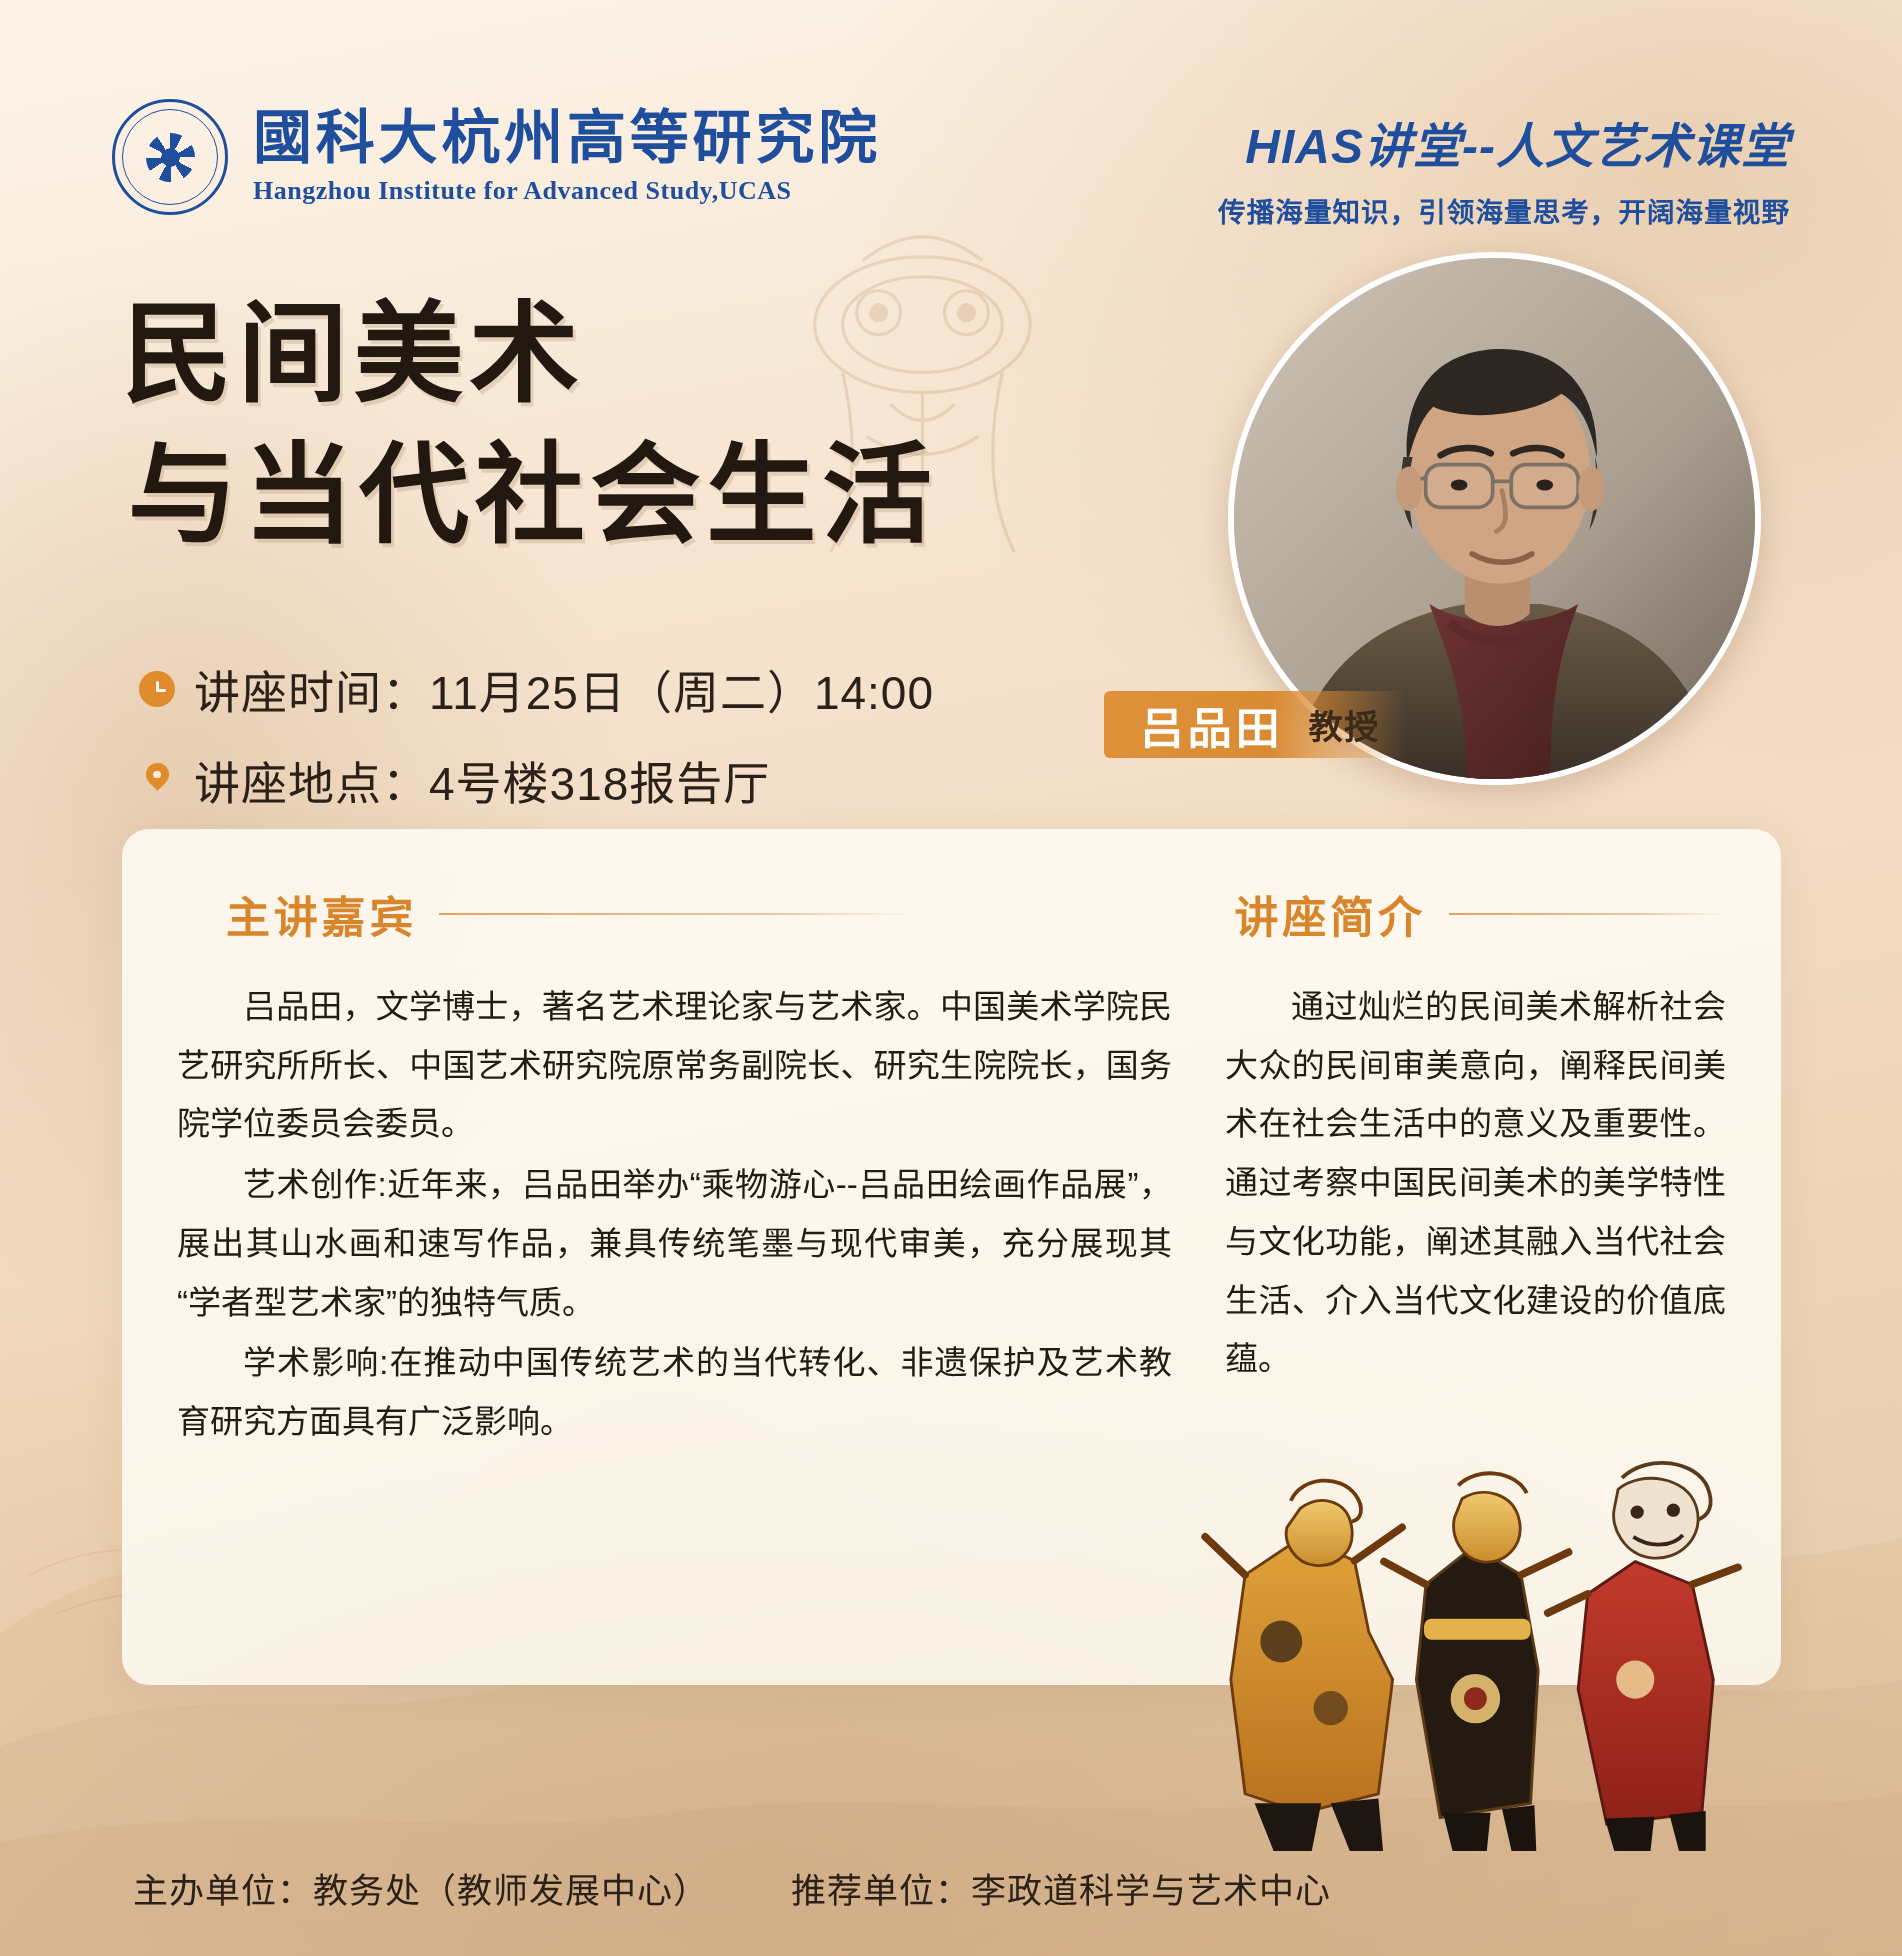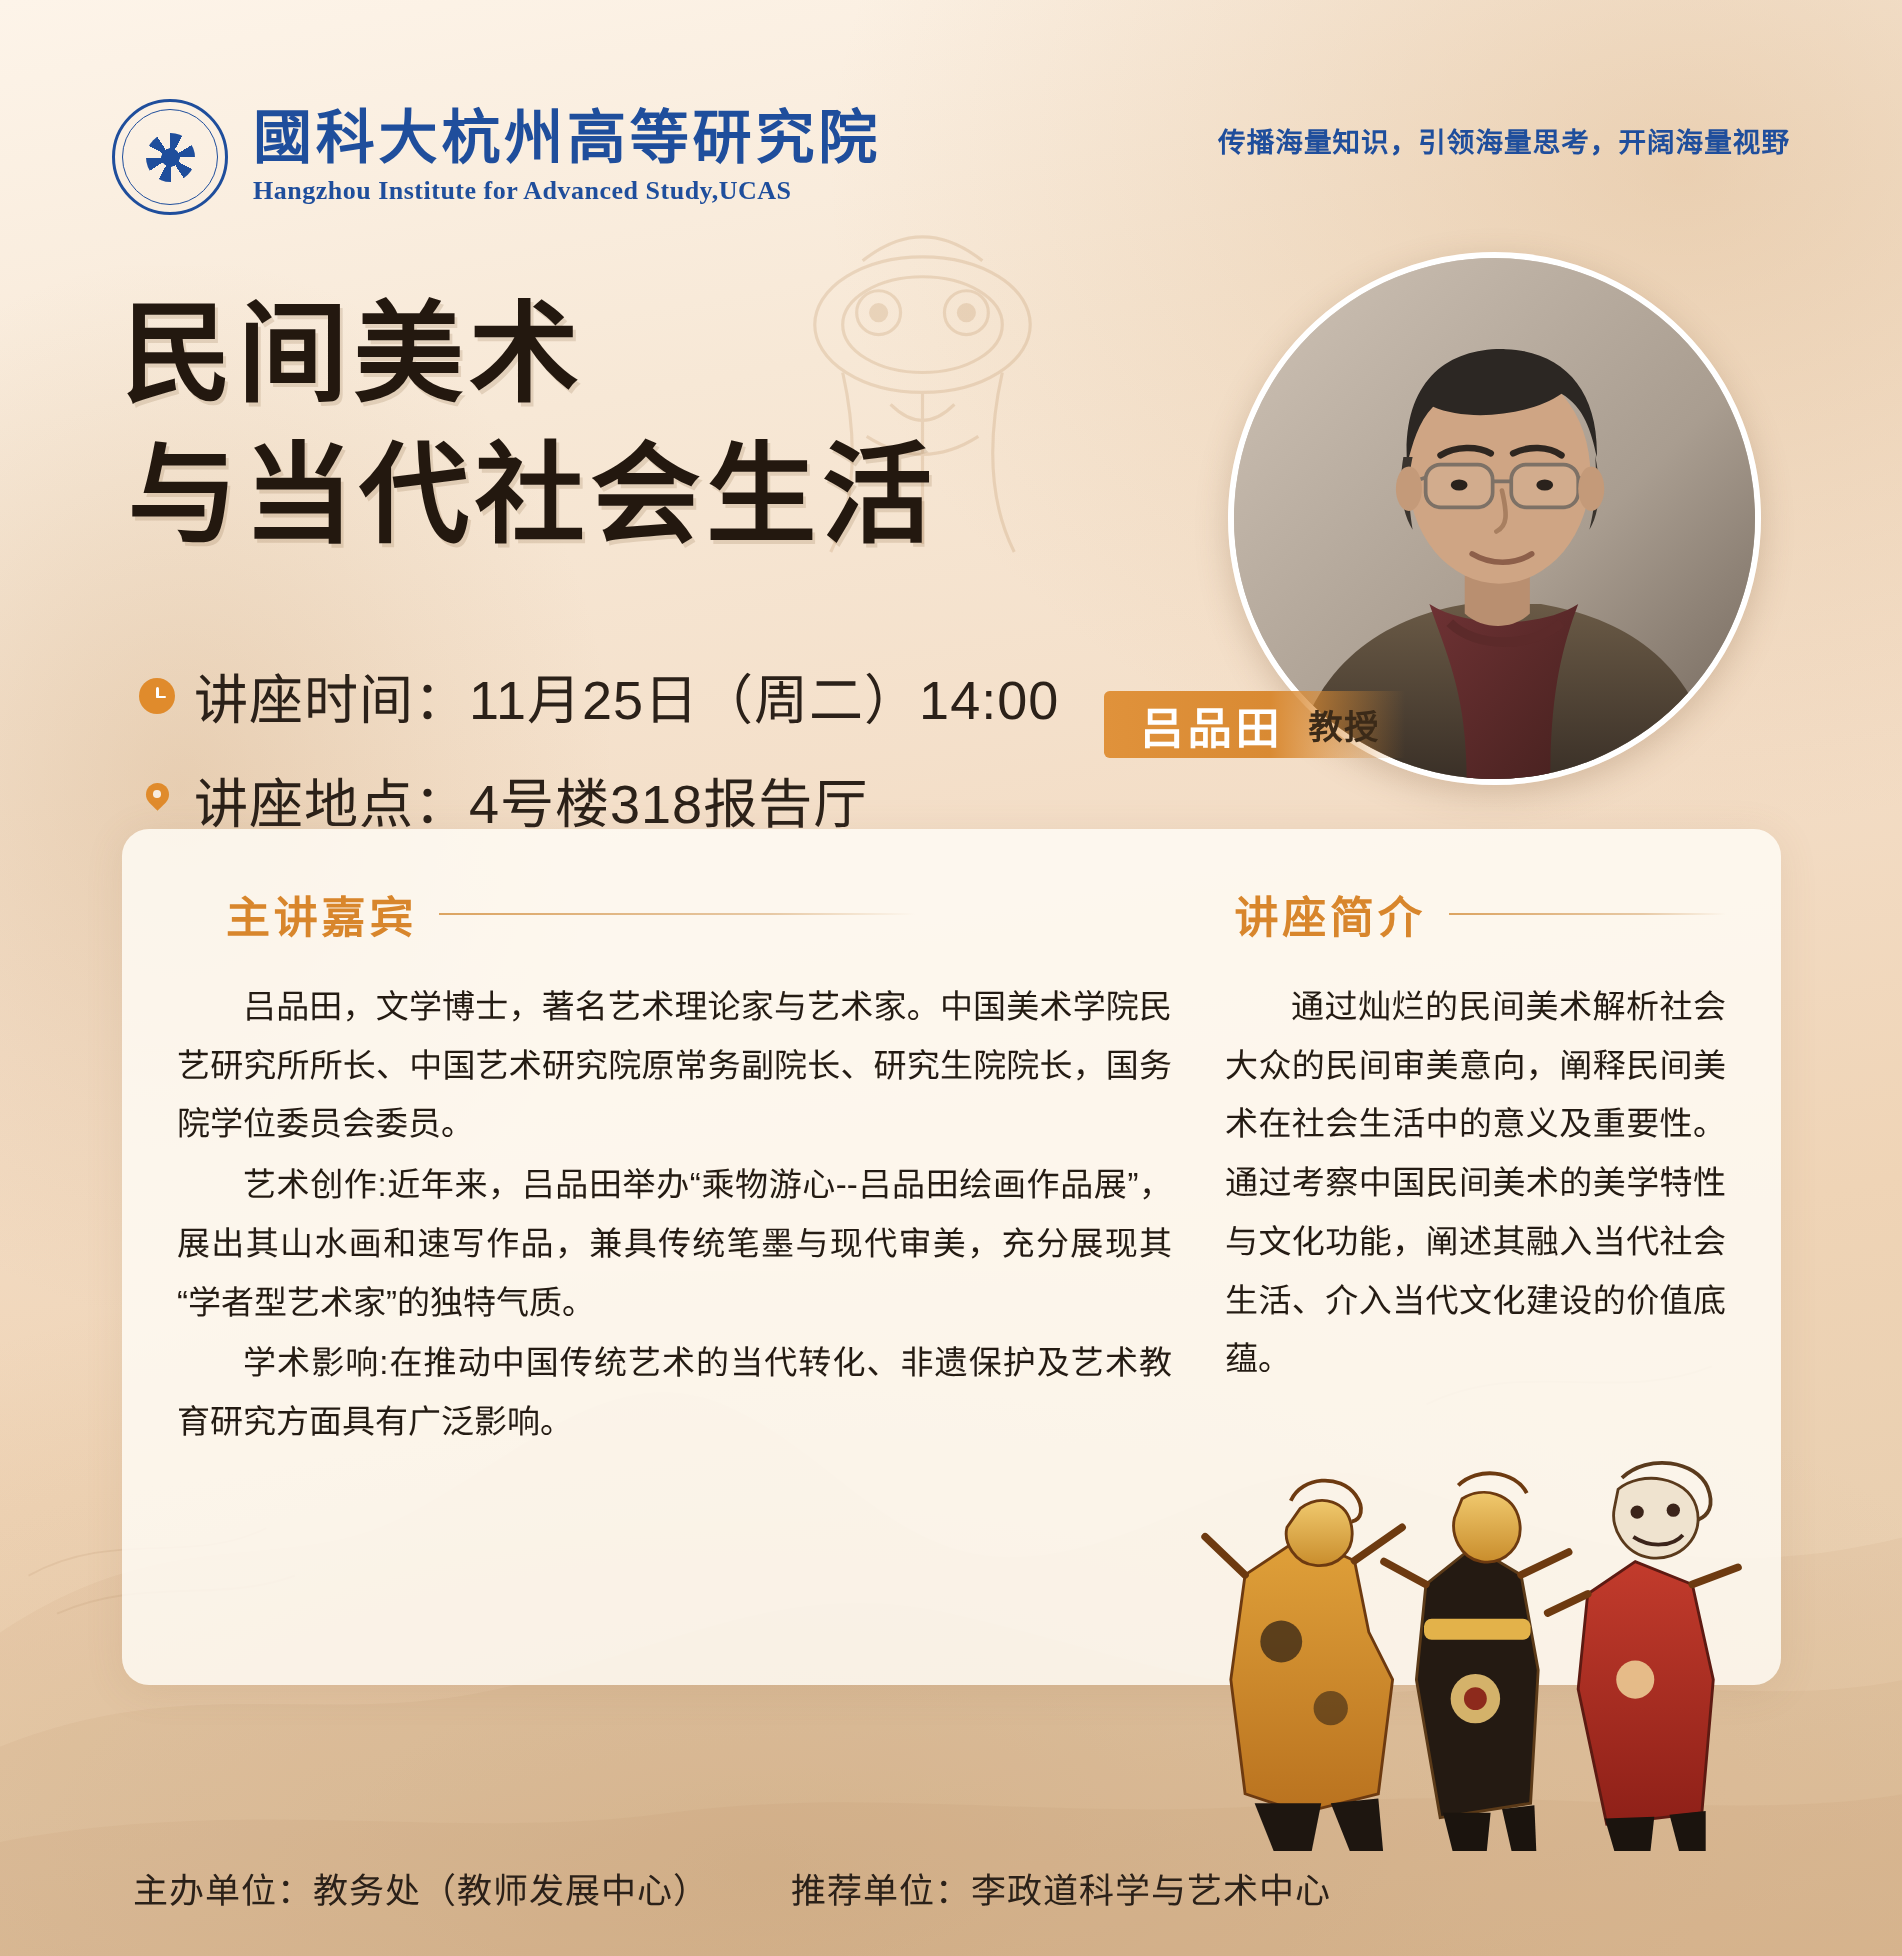--- a/index.html
+++ b/index.html
@@ -203,21 +203,21 @@
   .info-icon.pin::after {
     content: "";
     position: absolute;
     left: 14.3px; top: 8.6px;
     width: 7.6px; height: 7.6px;
     background: #f7ecdf;
     border-radius: 50%;
   }
   .info-text {
     font-family: "Liberation Sans", sans-serif;
-    font-size: 54px;
+    font-size: 46px;
     color: #2b2119;
     letter-spacing: 1px;
     white-space: nowrap;
   }
 
   
   .portrait-wrap {
     position: absolute;
     top: 252px; right: 141px;
     width: 533px; height: 533px;
@@ -380,20 +380,21 @@
     <div class="logo-mark">
       <div class="logo-inner"></div>
     </div>
     <div class="logo-text">
       <div class="logo-cn">國科大杭州高等研究院</div>
       <div class="logo-en">Hangzhou Institute for Advanced Study,UCAS</div>
     </div>
   </div>
 
   <div class="brand-right">
+    <div class="brand-title">HIAS讲堂--人文艺术课堂</div>
     <div class="brand-sub">传播海量知识，引领海量思考，开阔海量视野</div>
   </div>
 
   <div class="title-block">
     <div class="title-line">民间美术</div>
     <div class="title-line title-line-2">与当代社会生活</div>
   </div>
 
   <div class="info-block">
     <div class="info-row">

